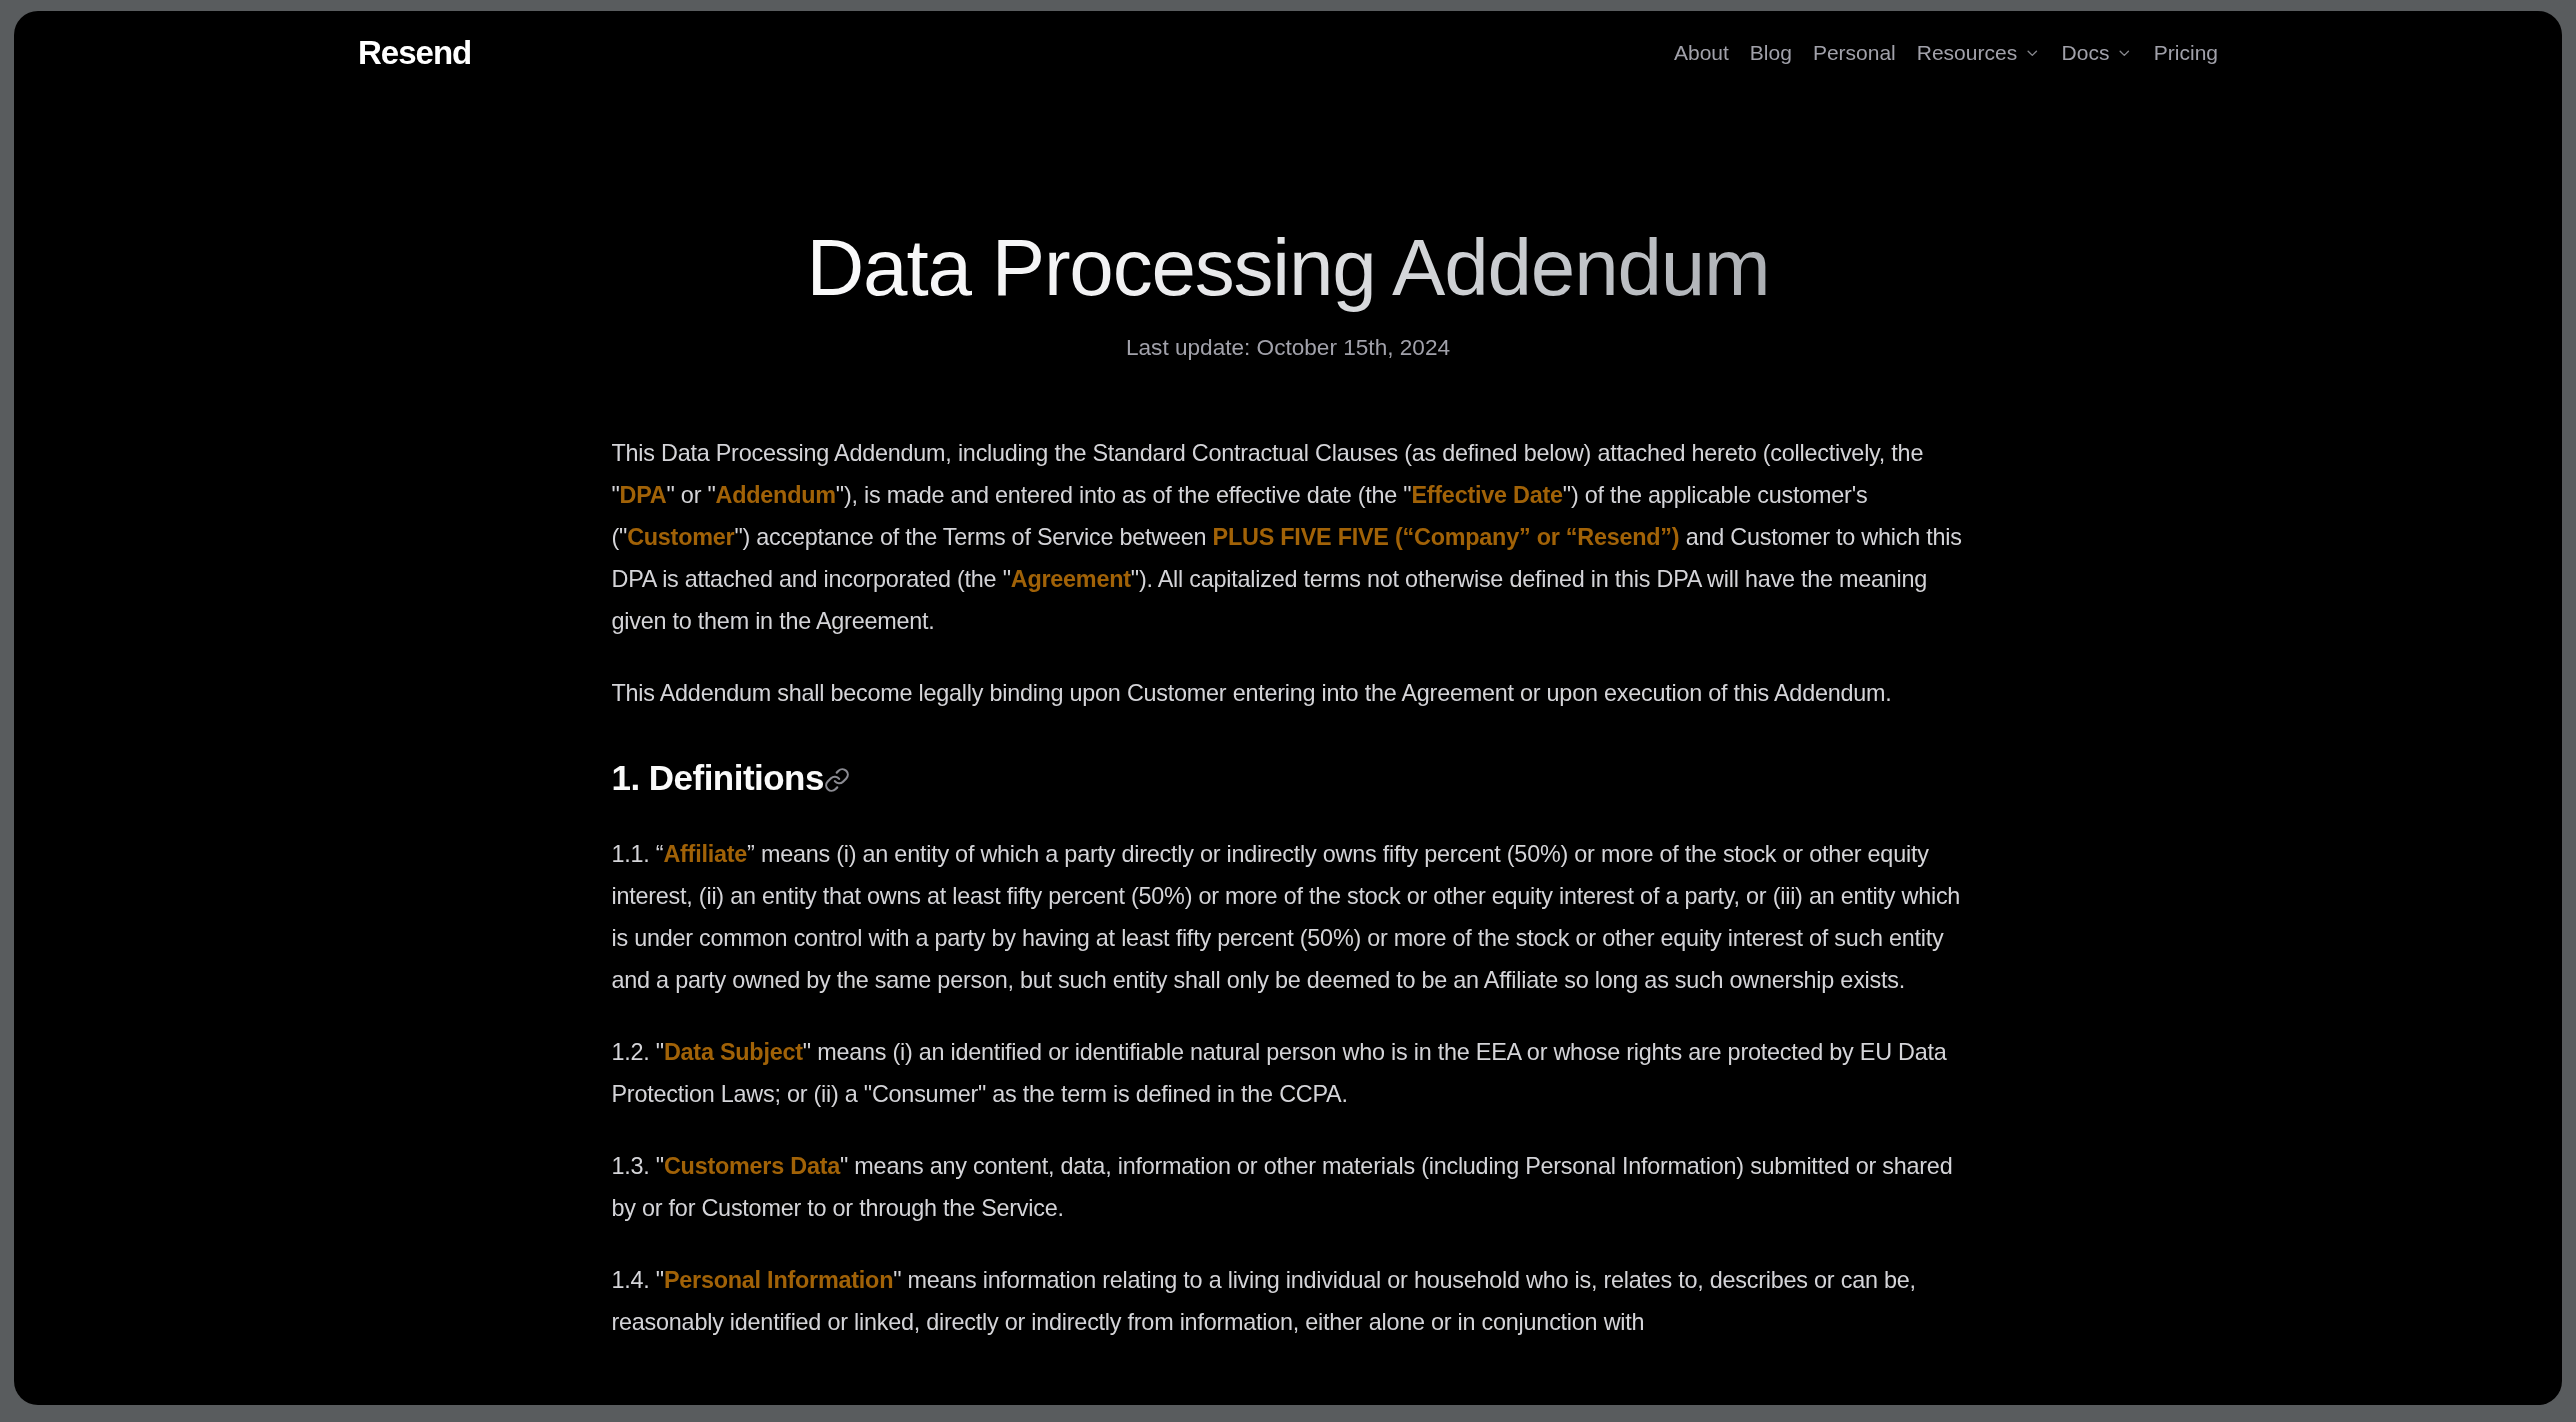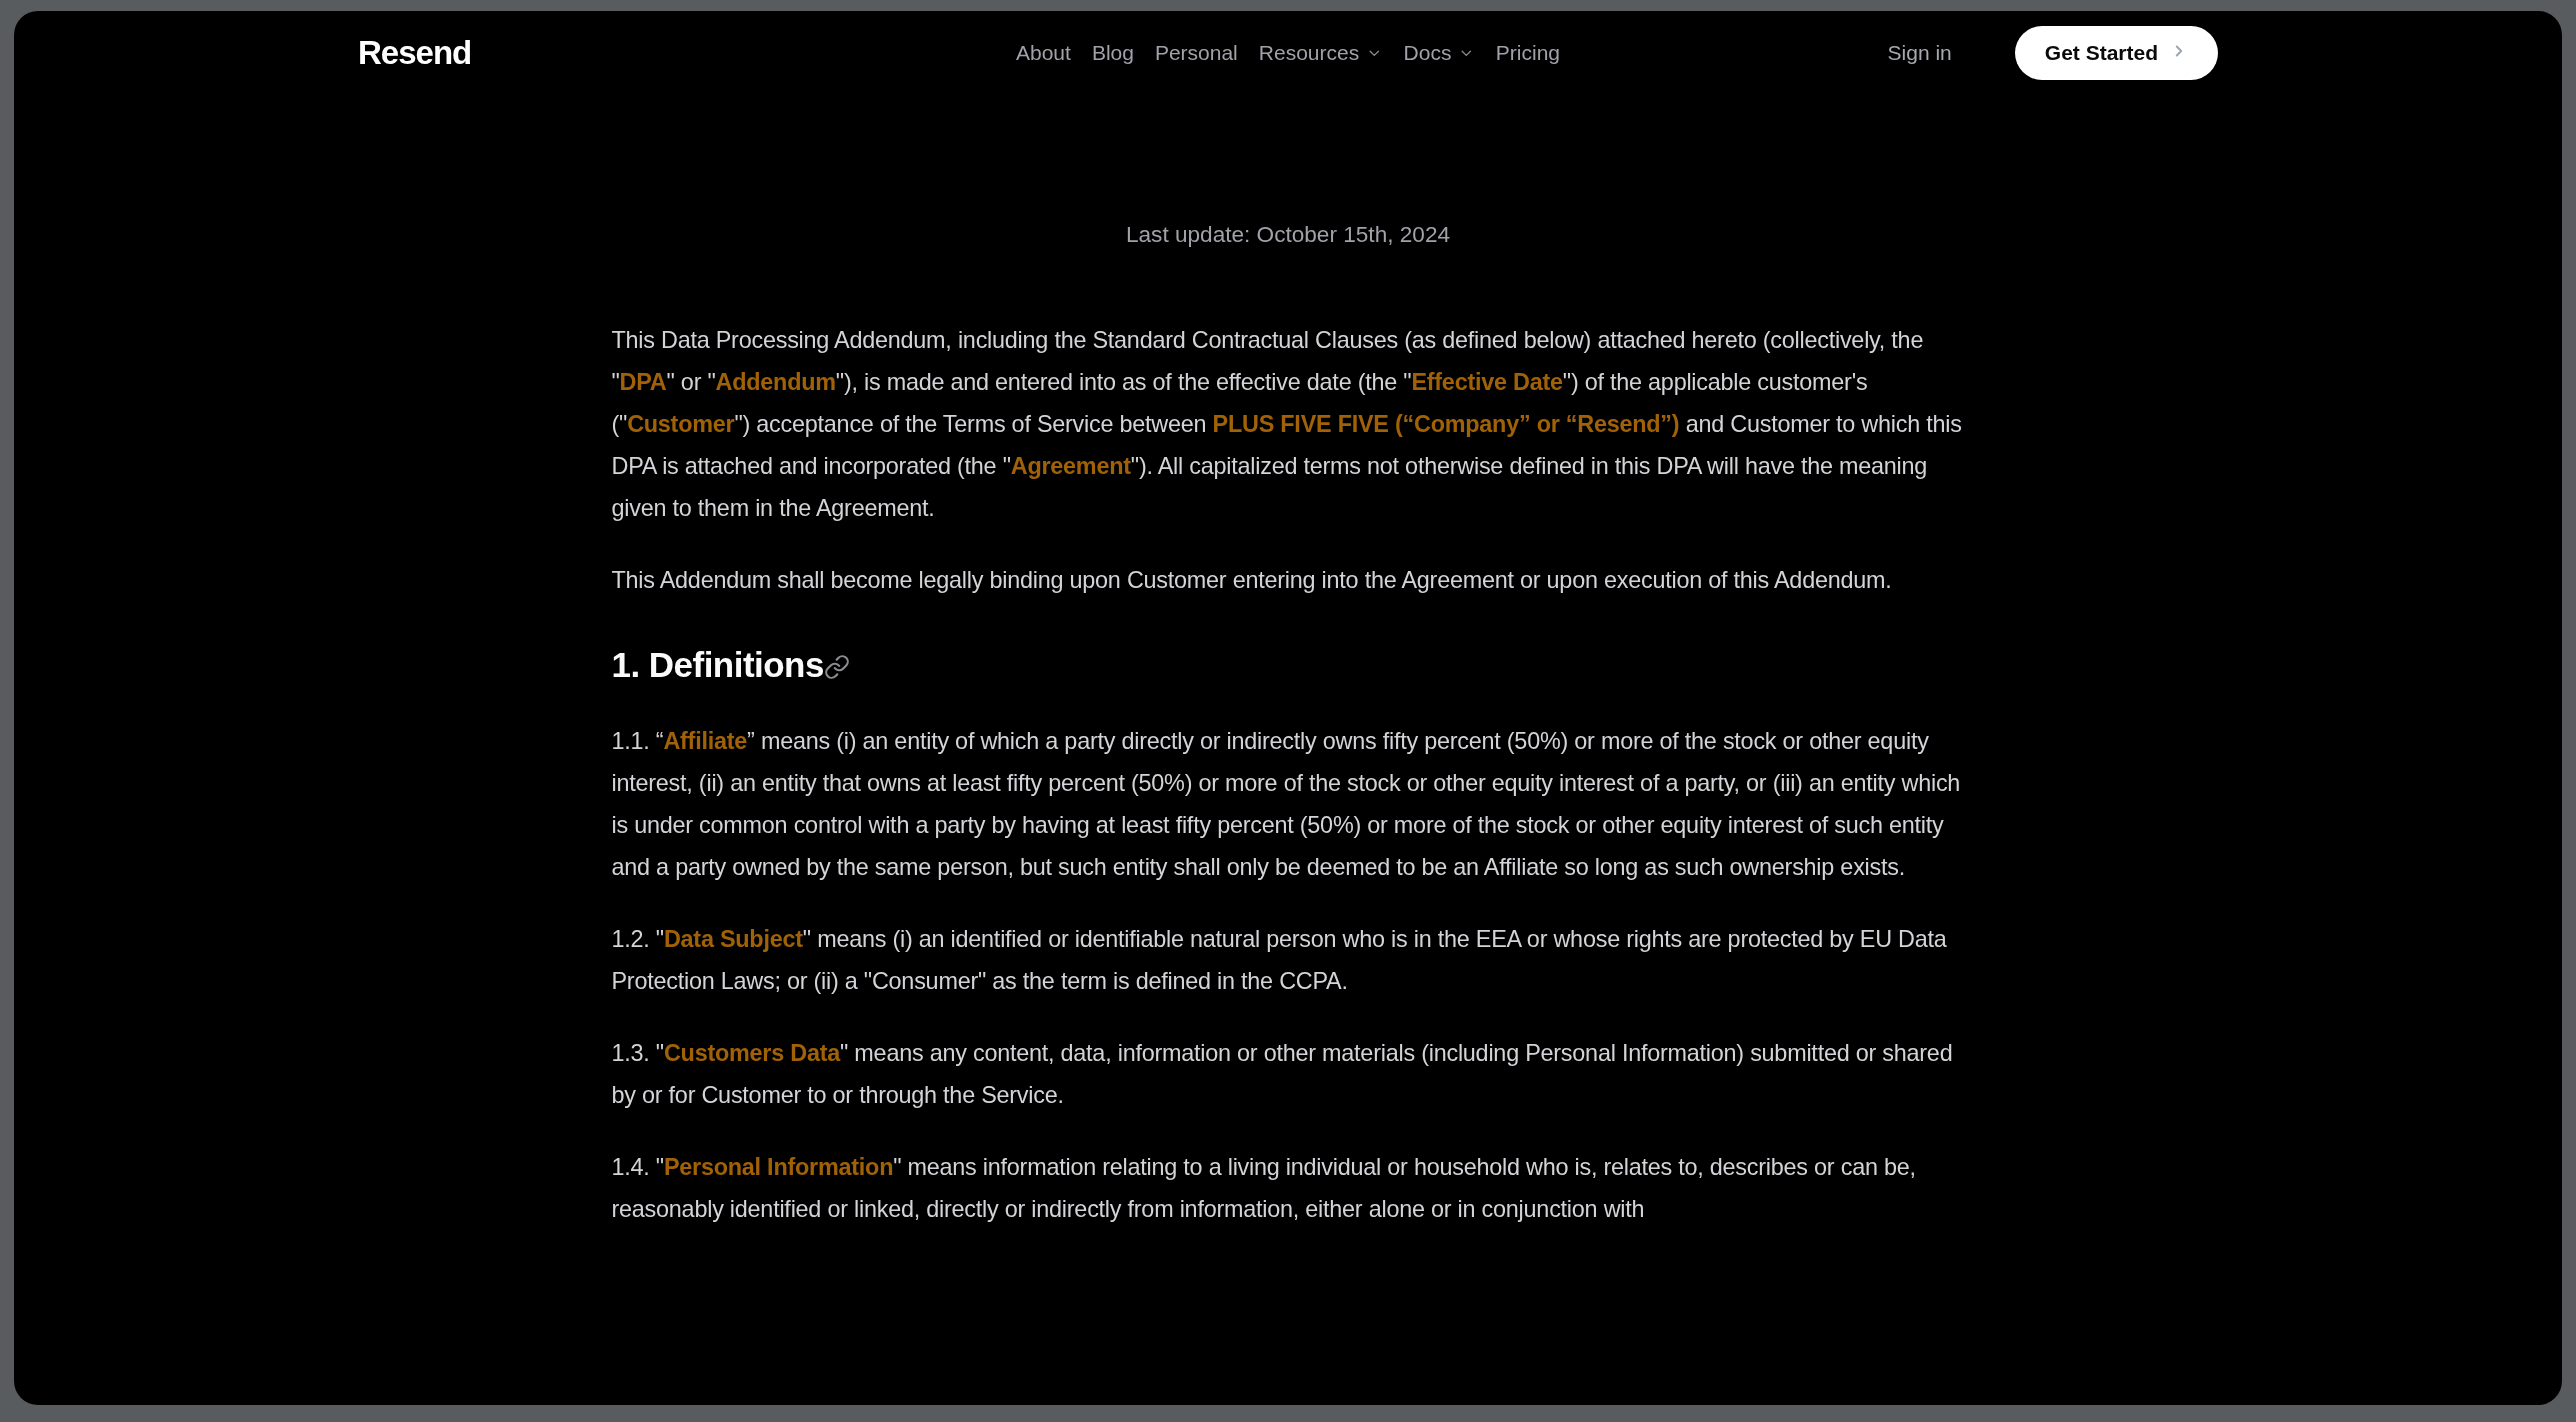--- a/index.html
+++ b/index.html
@@ -151,34 +151,24 @@
           <svg width="16.6" height="16.6" viewBox="0 0 24 24" fill="none" stroke="#85868c" stroke-width="2" stroke-linecap="round" stroke-linejoin="round">
               <path d="M6 9l6 6 6-6"></path>
             </svg>
         </span>
       </a>
       <a class="nav-link">
         <span>Pricing</span>
       </a>
     </nav>
 
-    <div class="header-side right">
-      <a class="signin-link">Sign in</a>
-      <button class="get-started-btn">
-        <span>Get Started</span>
-        <span>
-          <svg width="18" height="18" viewBox="0 0 24 24" fill="none" stroke="#9ca3af" stroke-width="2.5" stroke-linecap="round" stroke-linejoin="round">
-              <path d="M9 6l6 6-6 6"></path>
-            </svg>
-        </span>
-      </button>
-    </div>
   </header>
 
   <main class="content">
+    <h1 class="doc-title">Data Processing Addendum</h1>
     <div class="last-update">Last update: October 15th, 2024</div>
 
     <div class="doc-body">
       <p><span>This Data Processing Addendum, including the Standard Contractual Clauses (as defined below) attached hereto (collectively, the "</span><strong>DPA</strong><span>" or "</span><strong>Addendum</strong><span>"), is made and entered into as of the effective date (the "</span><strong>Effective Date</strong><span>") of the applicable customer's ("</span><strong>Customer</strong><span>") acceptance of the Terms of Service between </span><strong>PLUS FIVE FIVE (“Company” or “Resend”)</strong><span> and Customer to which this DPA is attached and incorporated (the "</span><strong>Agreement</strong><span>"). All capitalized terms not otherwise defined in this DPA will have the meaning given to them in the Agreement.</span></p>
       <p><span>This Addendum shall become legally binding upon Customer entering into the Agreement or upon execution of this Addendum.</span></p>
 
       <h2 class="section-heading">
         <span>1. Definitions</span>
         <span class="anchor-link">
           <svg width="26" height="26" viewBox="0 0 24 24" fill="none" stroke="#8b8b92" stroke-width="2" stroke-linecap="round" stroke-linejoin="round">

